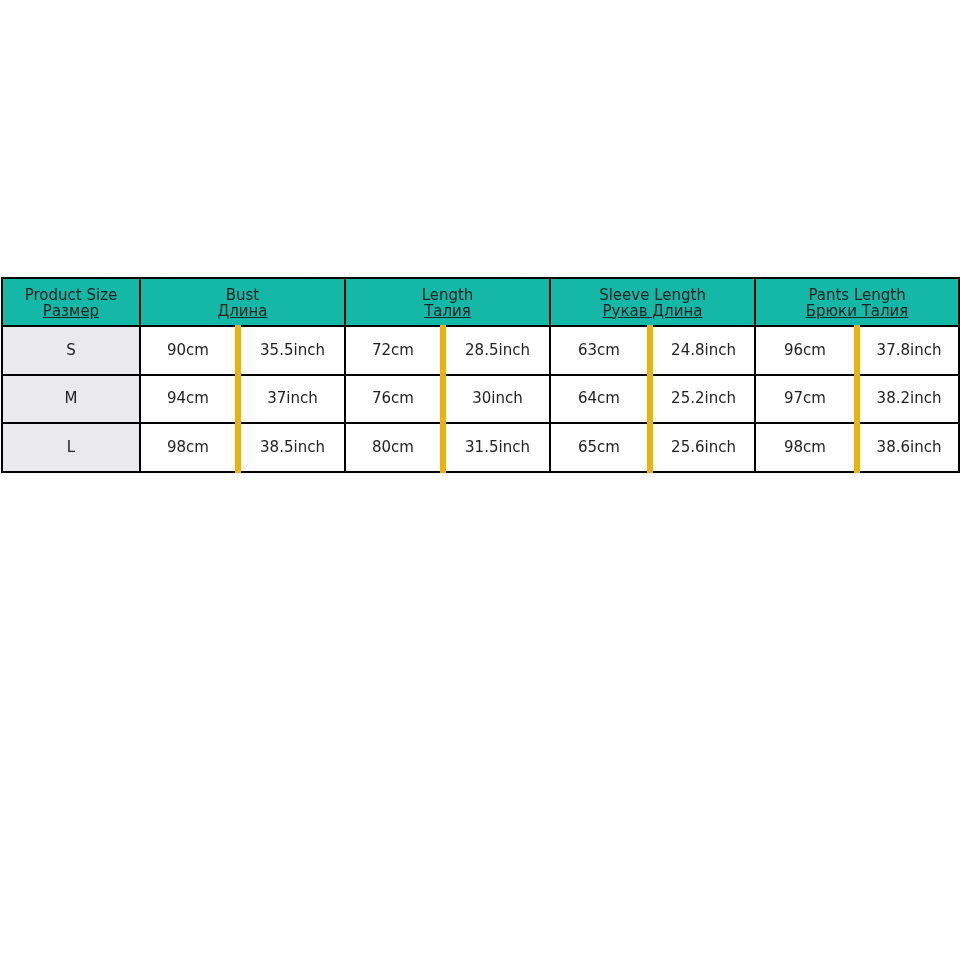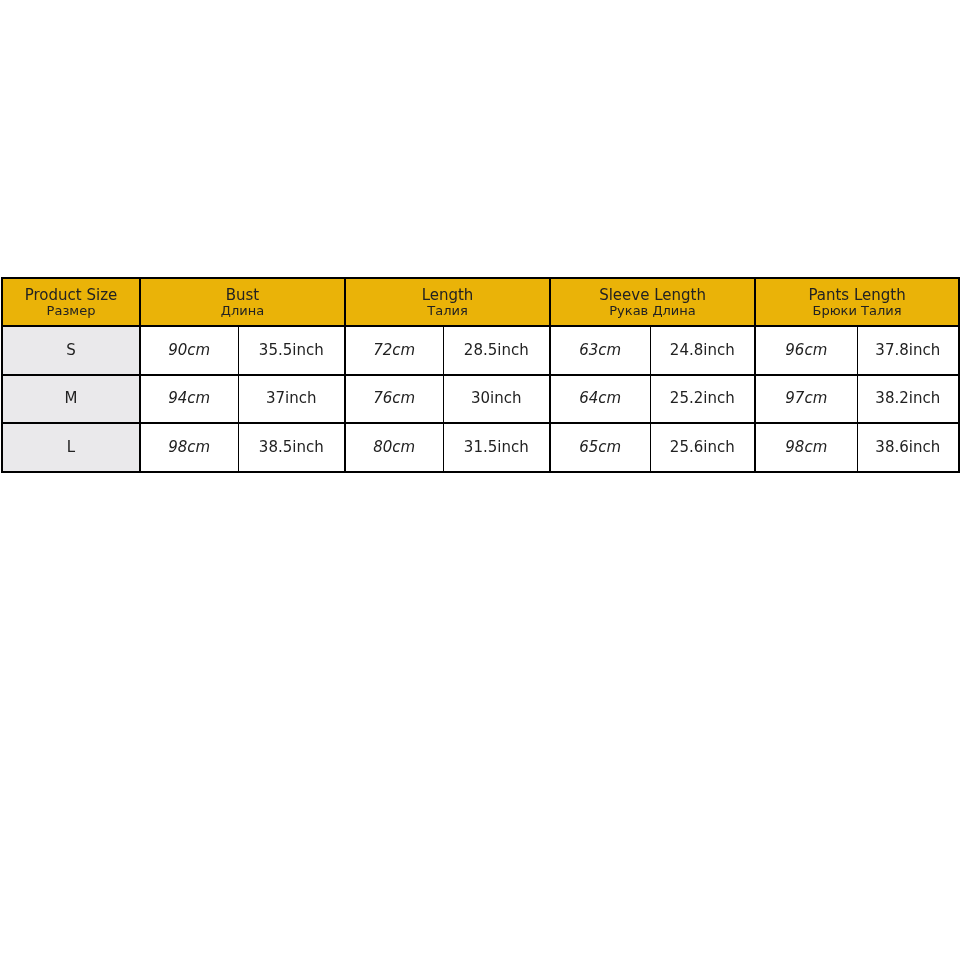--- a/index.html
+++ b/index.html
@@ -30,48 +30,48 @@
       text-align: center;
       vertical-align: middle;
       font-weight: normal;
       font-size: 15px;
       line-height: 1;
       overflow: hidden;
       white-space: nowrap;
     }
     .size-table td.thin-right {
       border-right: 1px solid #000;
-      font-style: italic;
     }
     .size-table td.thin-left {
-      border-left: 1px solid #eab308;
+      border-left: 6px solid #eab308;
       margin-left: 26px;
     }
     .size-table thead th {
       height: 46px;
-      background: #eab308;
+      background: #14b8a6;
     }
     .size-table tbody td {
       height: 46.5px;
       background: #ffffff;
     }
     .size-table tbody td.size-cell {
       background: #eae9eb;
     }
     .hdr-main {
       display: block;
       font-size: 15px;
       line-height: 17px;
       color: #222;
     }
     .hdr-sub {
       display: block;
-      font-size: 13px;
+      font-size: 15px;
       line-height: 14px;
       color: #222;
+      text-decoration: underline;
     }
   </style>
 </head>
 <body>
 
 <table class="size-table">
   <colgroup>
     <col style="width:138px">
     <col style="width:98px">
     <col style="width:107px">

